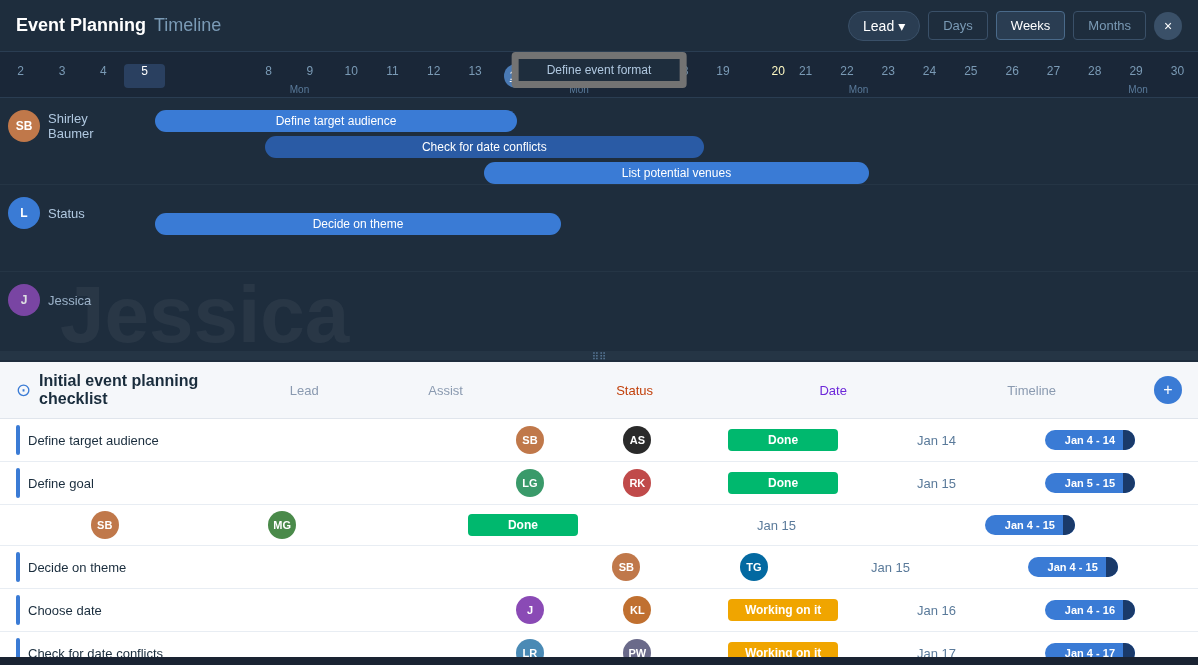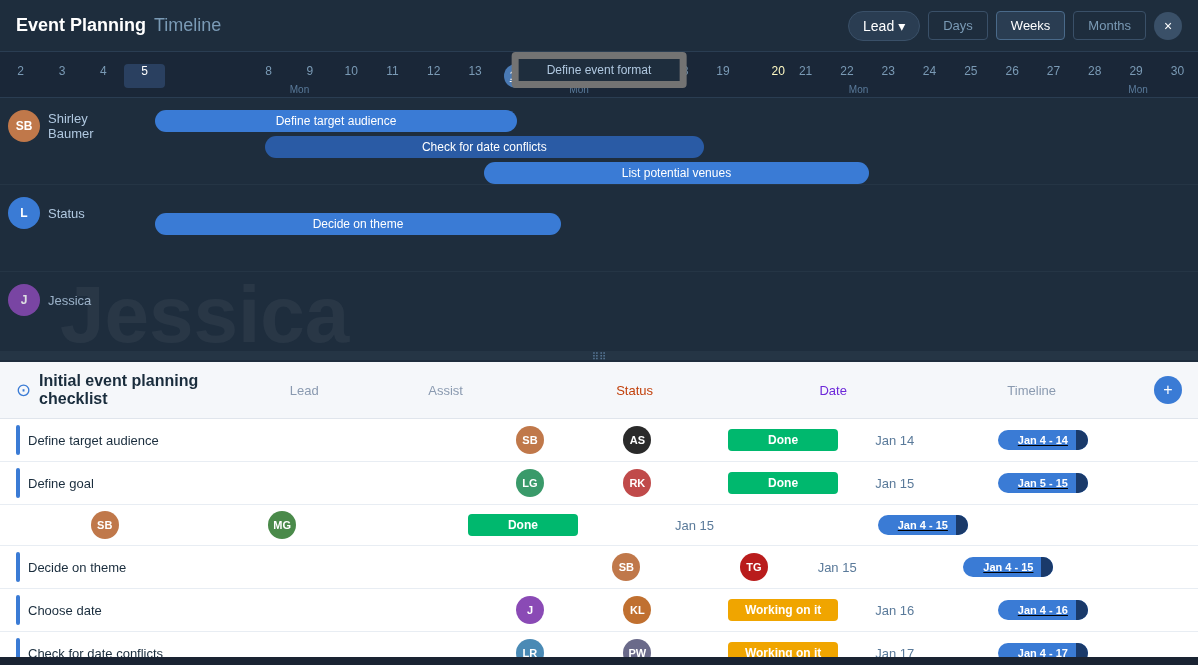--- a/index.html
+++ b/index.html
@@ -196,22 +196,22 @@
       flex-shrink: 0;
     }
     .task-name { color: #1a2d3d; font-size: 13px; }
 
     .lead-cell, .assist-cell {
       flex: 0.7;
       display: flex;
       justify-content: center;
     }
     .status-cell { flex: 1.2; display: flex; justify-content: center; }
-    .date-cell-data { flex: 0.8; text-align: left; color: #5a7a9a; font-size: 13px; }
-    .timeline-cell { flex: 1.2; display: flex; justify-content: flex-start; text-decoration: underline; }
+    .date-cell-data { flex: 0.8; text-align: center; color: #5a7a9a; font-size: 13px; }
+    .timeline-cell { flex: 1.2; display: flex; justify-content: center; }
 
     .status-badge {
       padding: 4px 14px;
       border-radius: 4px;
       color: #ffffff;
       font-size: 12px;
       font-weight: 600;
       min-width: 110px;
       text-align: center;
     }
@@ -490,21 +490,21 @@
   </div>
       <div class="table-row">
     <div class="task-cell">
       <div class="task-stripe"></div>
       <span class="task-name">Decide on theme</span>
     </div>
     <div class="lead-cell">
       <div class="avatar-sm" style="background:#c0784a;">SB</div>
     </div>
     <div class="assist-cell">
-      <div class="avatar-sm" style="background:#b91c1c;">TG</div>
+      <div class="avatar-sm" style="background:#0369a1;">TG</div>
     </div>
     <div class="date-cell-data">Jan 15</div>
     <div class="timeline-cell">
       <div class="timeline-badge dark-end">Jan 4 - 15</div>
     </div>
   </div>
       <div class="table-row">
     <div class="task-cell">
       <div class="task-stripe"></div>
       <span class="task-name">Choose date</span>

